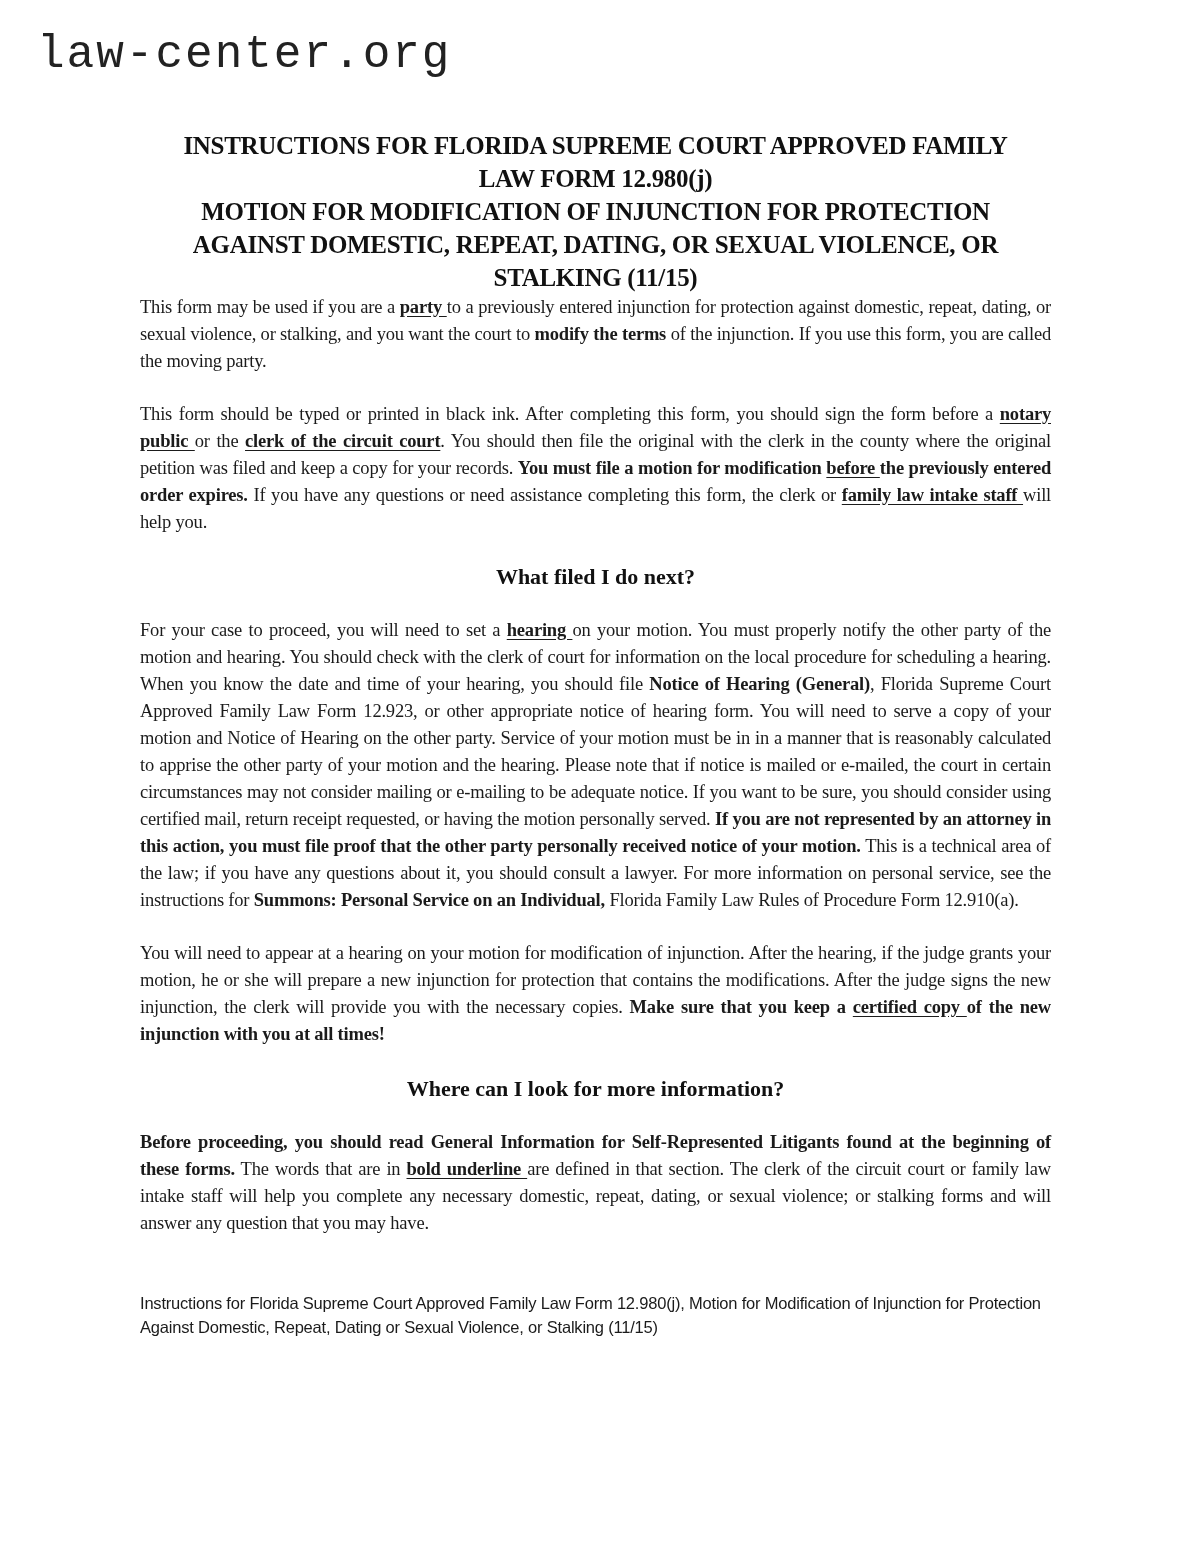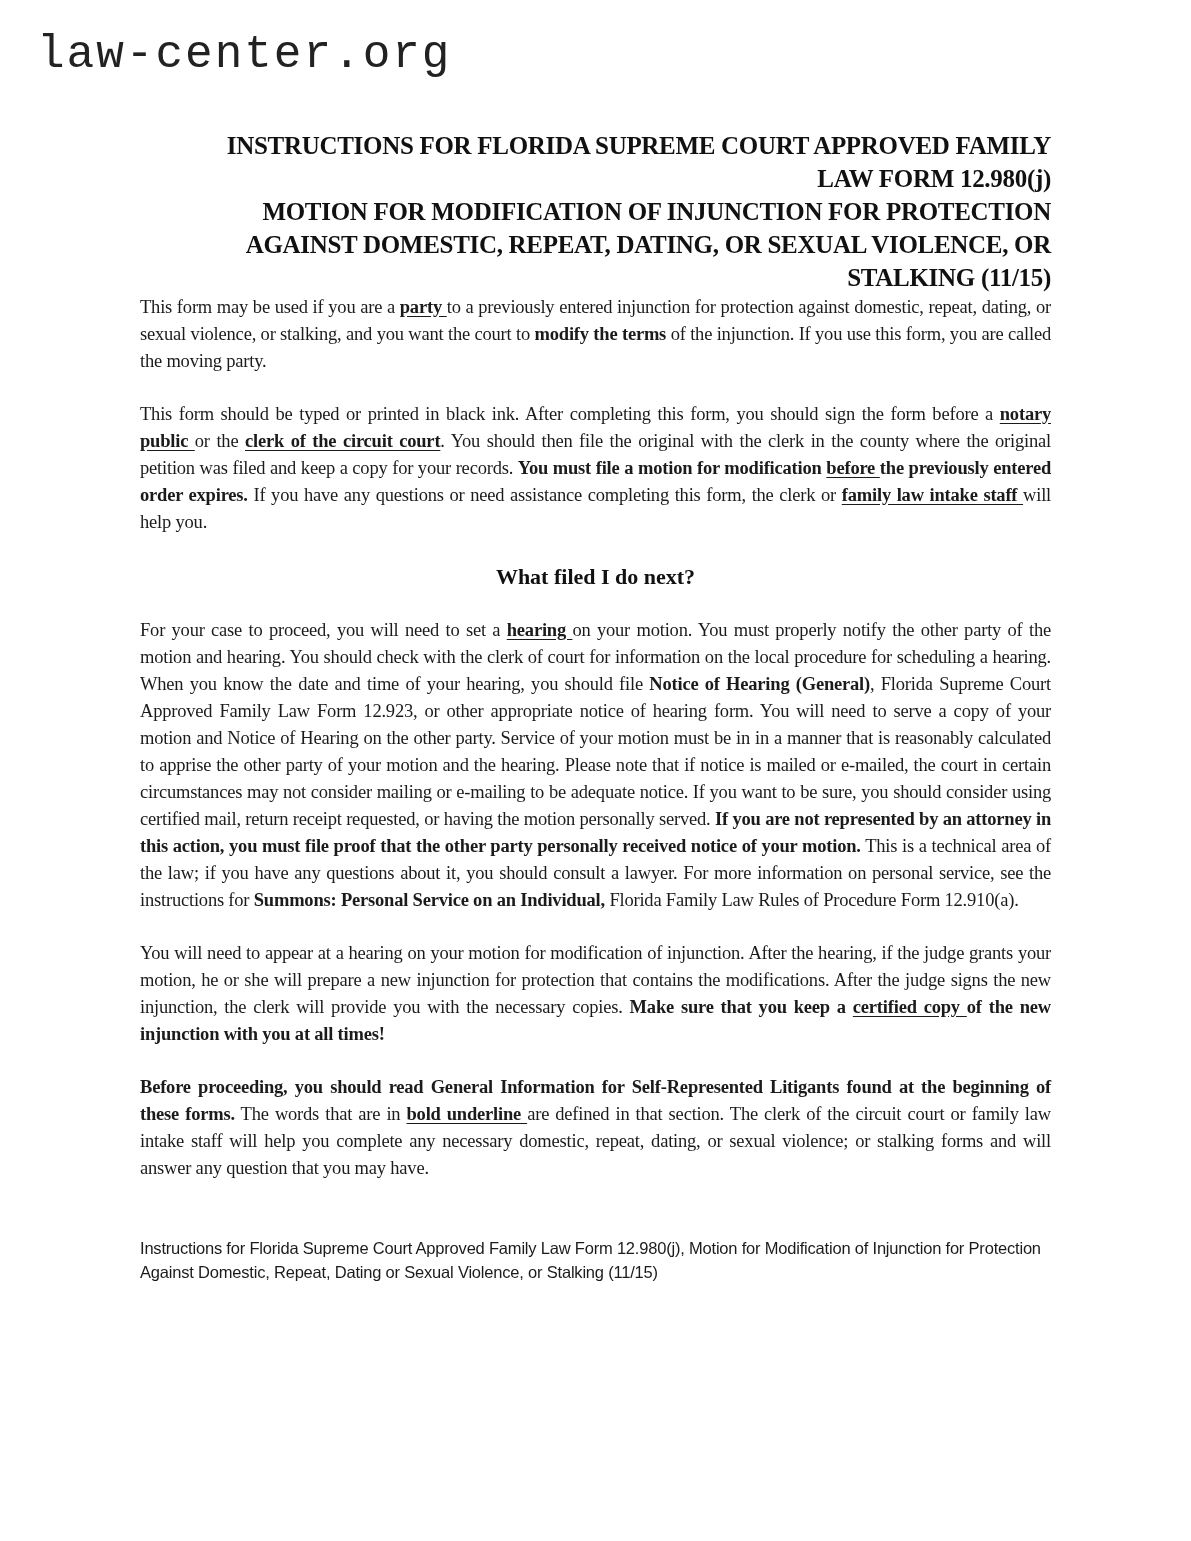--- a/index.html
+++ b/index.html
@@ -21,21 +21,21 @@
     font-weight: 400;
     letter-spacing: 2px;
     color: #222222;
     line-height: 1.1;
   }
   .content {
     padding: 0 140px;
   }
   .doc-title {
     margin-top: 48px;
-    text-align: right;
+    text-align: center;
     font-family: "Liberation Serif", "DejaVu Serif", serif;
     font-weight: 700;
     font-size: 25px;
     line-height: 33px;
     letter-spacing: -0.3px;
     white-space: pre-line;
     color: #111111;
   }
   .sec-head {
     margin-top: 27px;
@@ -87,19 +87,20 @@
       <p class="para"><span>This form should be typed or printed in black ink.  After completing this form, you should sign the form before a </span><span class="b u">notary public </span><span>or the </span><span class="b u">clerk of the circuit court</span><span>.  You should then file the original with the clerk in the county where the original petition was filed and keep a copy for your records.   </span><span class="b">You must file a motion for modification </span><span class="b u">before </span><span class="b">the previously entered order expires.</span><span>  If you have any questions or need assistance completing this form, the clerk or </span><span class="b u">family law intake staff </span><span>will help you.</span></p>
     </section>
 
     <section>
       <h2 class="sec-head">What filed I do next?</h2>
       <p class="para"><span>For your case to proceed, you will need to set a </span><span class="b u">hearing </span><span>on your motion.  You must properly notify the other party of the motion and hearing.  You should check with the clerk of court for information on the local procedure for scheduling a hearing.  When you know the date and time of your hearing, you should file </span><span class="b">Notice of Hearing (General)</span><span>, Florida Supreme Court Approved Family Law Form 12.923, or other appropriate notice of hearing form.  You will need to serve a copy of your motion and Notice of Hearing on the other party.   Service of your motion must be in in a manner that is reasonably calculated to apprise the other party of your motion and the hearing.  Please note that if notice is mailed or e-mailed, the court in certain circumstances may not consider mailing or e-mailing to be adequate notice.  If you want to be sure, you should consider using certified mail, return receipt requested, or having the motion personally served.   </span><span class="b">If you are not represented by an attorney in this action, you must file proof that the other party personally received notice of your motion.</span><span>  This is a technical area of the law; if you have any questions about it, you should consult a lawyer.  For more information on personal service, see the instructions for </span><span class="b">Summons: Personal Service on an Individual,</span><span> Florida Family Law Rules of Procedure Form 12.910(a).</span></p>
       <p class="para"><span>You will need to appear at a hearing on your motion for modification of injunction.  After the hearing, if the judge grants your motion, he or she will prepare a new injunction for protection that contains the modifications.  After the judge signs the new injunction, the clerk will provide you with the necessary copies.  </span><span class="b">Make sure that you keep a </span><span class="b u">certified copy </span><span class="b">of the new injunction with you at all times!</span></p>
     </section>
 
     <section>
+      <h2 class="sec-head">Where can I look for more information?</h2>
       <p class="para"><span class="b">Before proceeding, you should read General Information for Self-Represented Litigants found at the beginning of these forms.</span><span> The words that are in </span><span class="b u">bold underline </span><span>are defined in that section. The clerk of the circuit court or family law intake staff will help you complete any necessary domestic, repeat, dating, or sexual violence; or stalking forms and will answer any question that you may have.</span></p>
     </section>
 
     <footer class="foot">Instructions for Florida Supreme Court Approved Family Law Form 12.980(j), Motion for Modification of Injunction for Protection Against Domestic, Repeat, Dating or Sexual Violence, or Stalking (11/15)</footer>
 
   </main>
 </div>
 
 </body></html>

